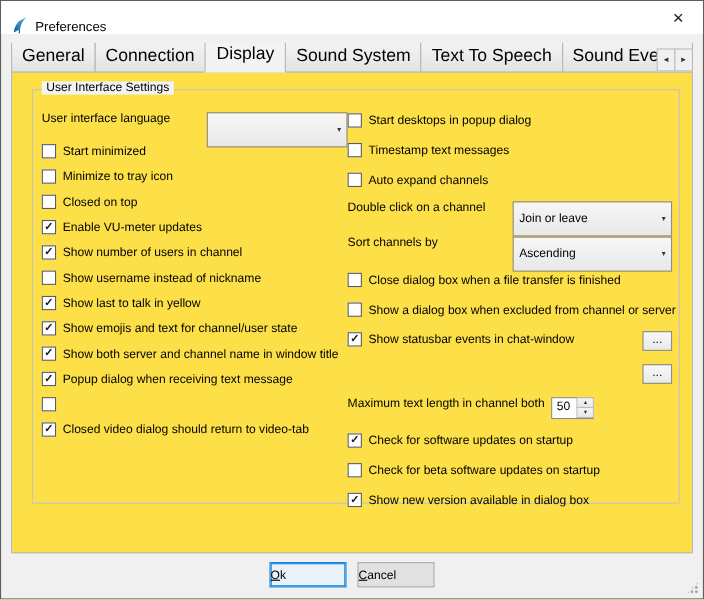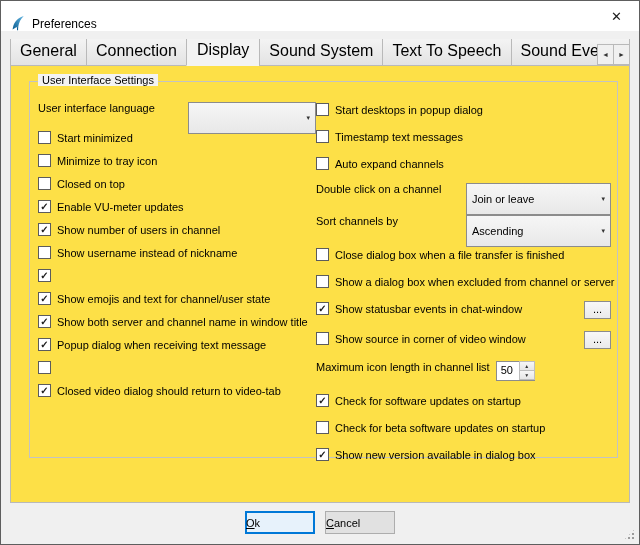--- a/index.html
+++ b/index.html
@@ -136,20 +136,21 @@
             <div class="chk">
               <span class="box">✓</span>
               <span class="chk-lbl">Show number of users in channel</span>
             </div>
             <div class="chk">
               <span class="box"></span>
               <span class="chk-lbl">Show username instead of nickname</span>
             </div>
             <div class="chk">
               <span class="box">✓</span>
+              <span class="chk-lbl">Show last to talk in yellow</span>
             </div>
             <div class="chk">
               <span class="box">✓</span>
               <span class="chk-lbl">Show emojis and text for channel/user state</span>
             </div>
             <div class="chk">
               <span class="box">✓</span>
               <span class="chk-lbl">Show both server and channel name in window title</span>
             </div>
             <div class="chk">
@@ -207,29 +208,25 @@
 
             <div class="row row18">
               <div class="chk">
                 <span class="box">✓</span>
                 <span class="chk-lbl">Show statusbar events in chat-window</span>
               </div>
               <div class="mini-btn">...</div>
             </div>
 
             <div class="row row18">
-              <div class="chk">
-                <span class="box"></span>
-                <span class="chk-lbl">Show source in corner of video window</span>
-              </div>
               <div class="mini-btn">...</div>
             </div>
 
             <div class="row">
-              <span class="lbl">Maximum icon length in channel list</span>
+              <span class="lbl">Maximum text length in channel both</span>
               <div class="spin">
                 <span class="val">50</span>
                 <span class="arrows">
                   <span class="sbtn">▲</span>
                   <span class="sbtn">▼</span>
                 </span>
               </div>
             </div>
 
             <div class="chk">

